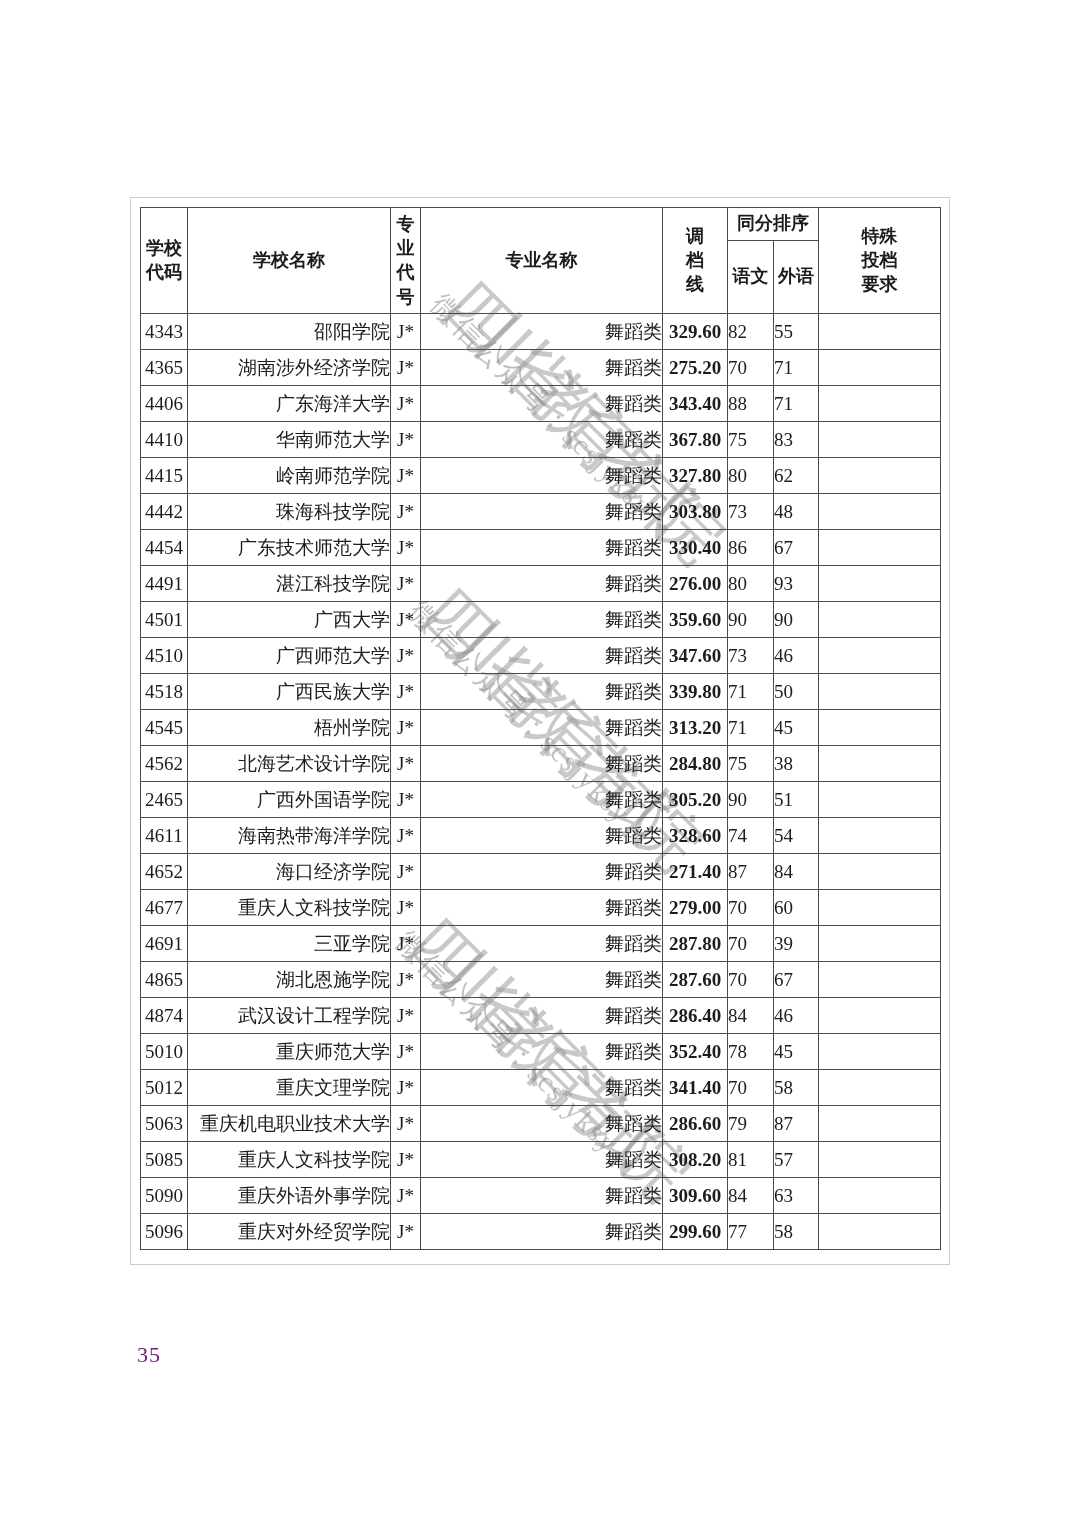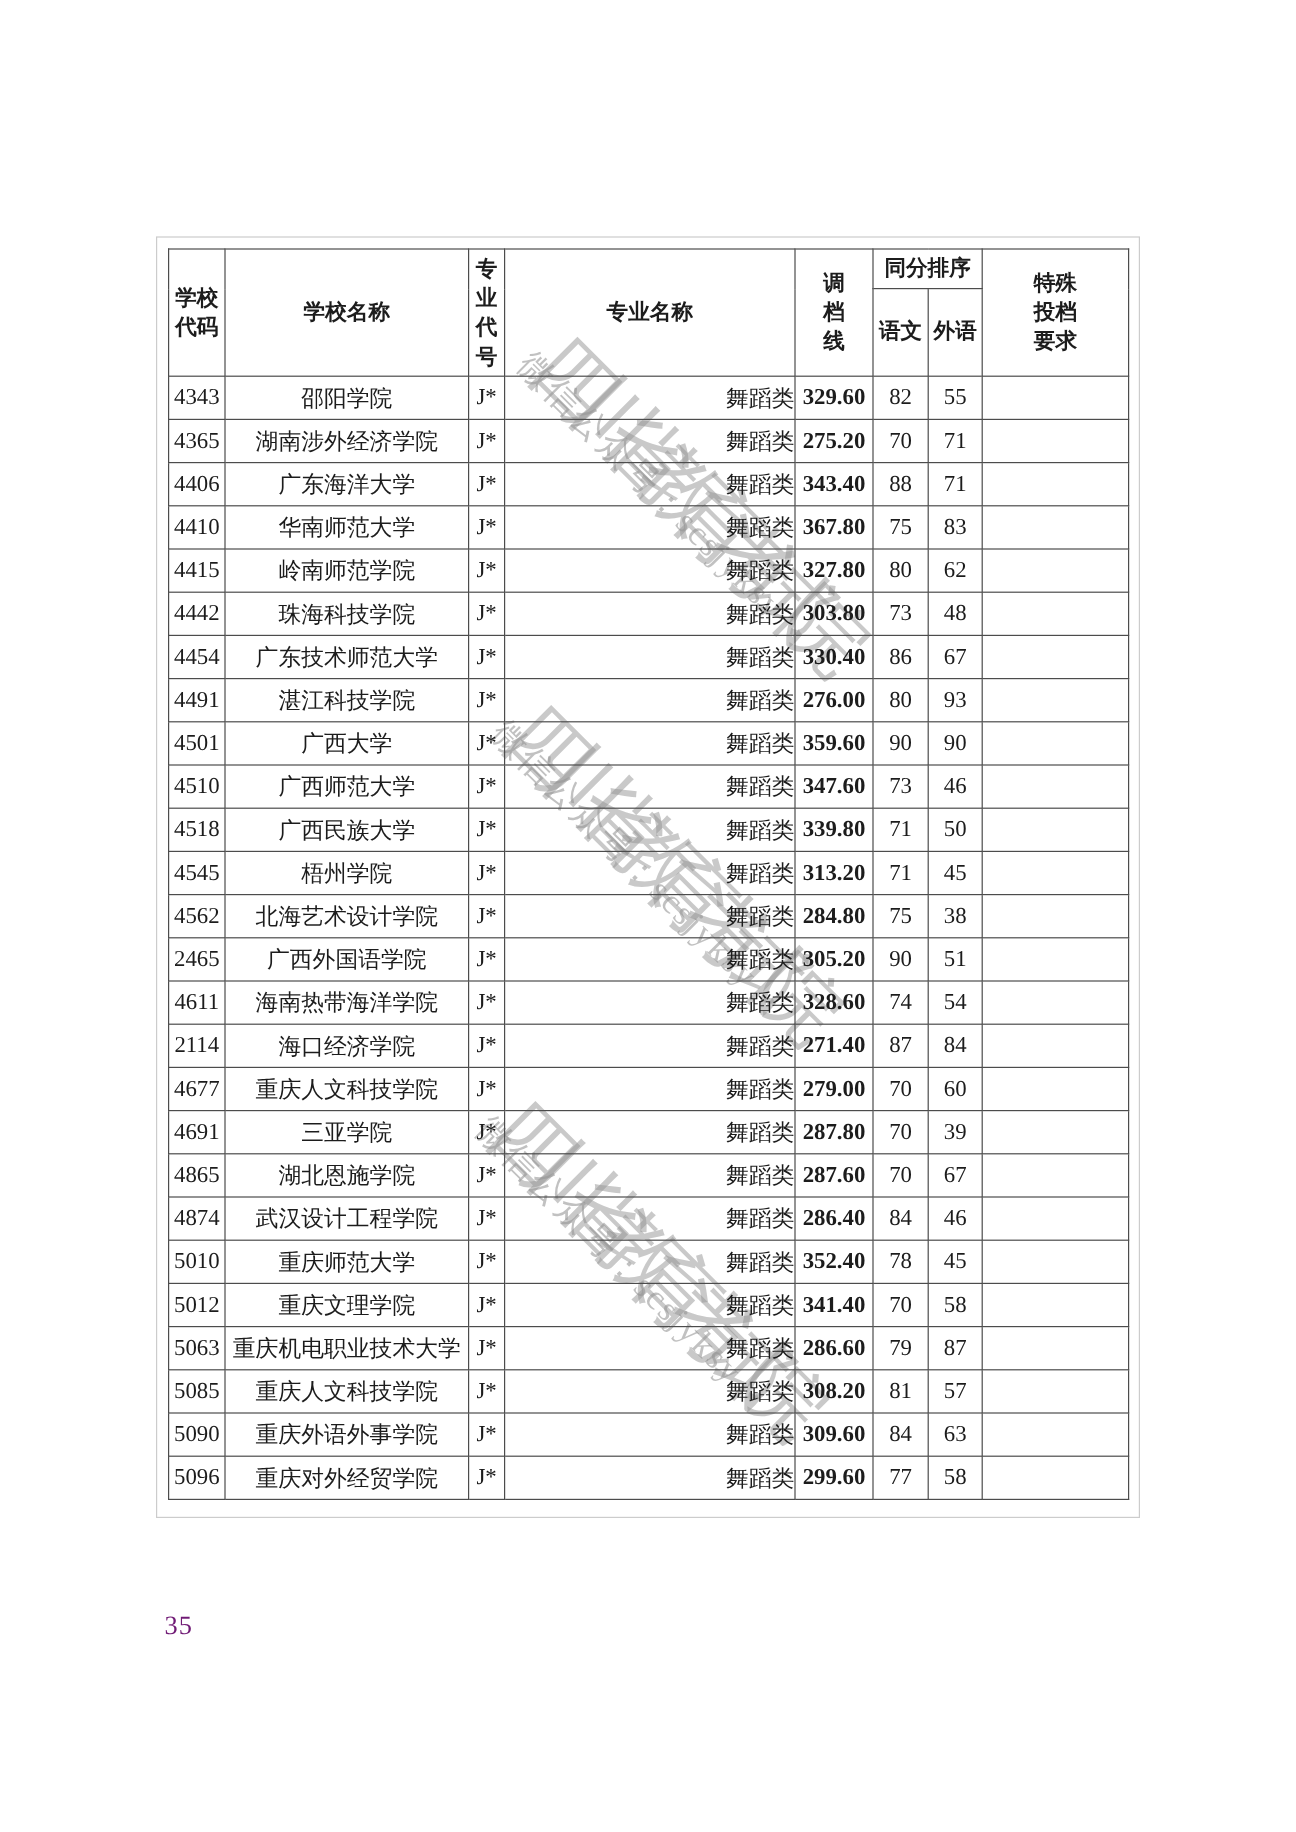--- a/index.html
+++ b/index.html
@@ -40,25 +40,25 @@
   .score-table th{
     font-weight:bold;font-size:18px;text-align:center;line-height:1.32;
   }
   tr.h1{height:33px;}
   tr.h2{height:73px;}
   tbody tr{height:36px;}
   .score-table td{font-size:19px;}
   .vnarrow{display:inline-block;width:1.25em;line-height:1.35;}
   .vwide{display:inline-block;width:2.45em;line-height:1.35;}
   .c-code{text-align:center;}
-  .c-sname{text-align:center;padding-left:3px;}
+  .c-sname{text-align:right;padding-left:3px;}
   .c-mcode{text-align:center;font-size:18px;}
   .c-mname{text-align:right;padding-left:5px;}
   .c-line{text-align:center;padding-right:4px;font-weight:bold;}
-  .c-num{text-align:center;}
+  .c-num{text-align:left;}
   .c-special{}
   .pageno{
     position:absolute;left:137px;top:1342px;font-size:22px;z-index:2;
     letter-spacing:1px;color:#701a75;
   }
 </style>
 </head>
 <body>
 
 <div class="page">
@@ -249,21 +249,21 @@
           <td class="c-code">4611</td>
           <td class="c-sname">海南热带海洋学院</td>
           <td class="c-mcode">J*</td>
           <td class="c-mname">舞蹈类</td>
           <td class="c-line">328.60</td>
           <td class="c-num">74</td>
           <td class="c-num">54</td>
           <td class="c-special"></td>
         </tr>
         <tr>
-          <td class="c-code">2114</td>
+          <td class="c-code">4652</td>
           <td class="c-sname">海口经济学院</td>
           <td class="c-mcode">J*</td>
           <td class="c-mname">舞蹈类</td>
           <td class="c-line">271.40</td>
           <td class="c-num">87</td>
           <td class="c-num">84</td>
           <td class="c-special"></td>
         </tr>
         <tr>
           <td class="c-code">4677</td>

